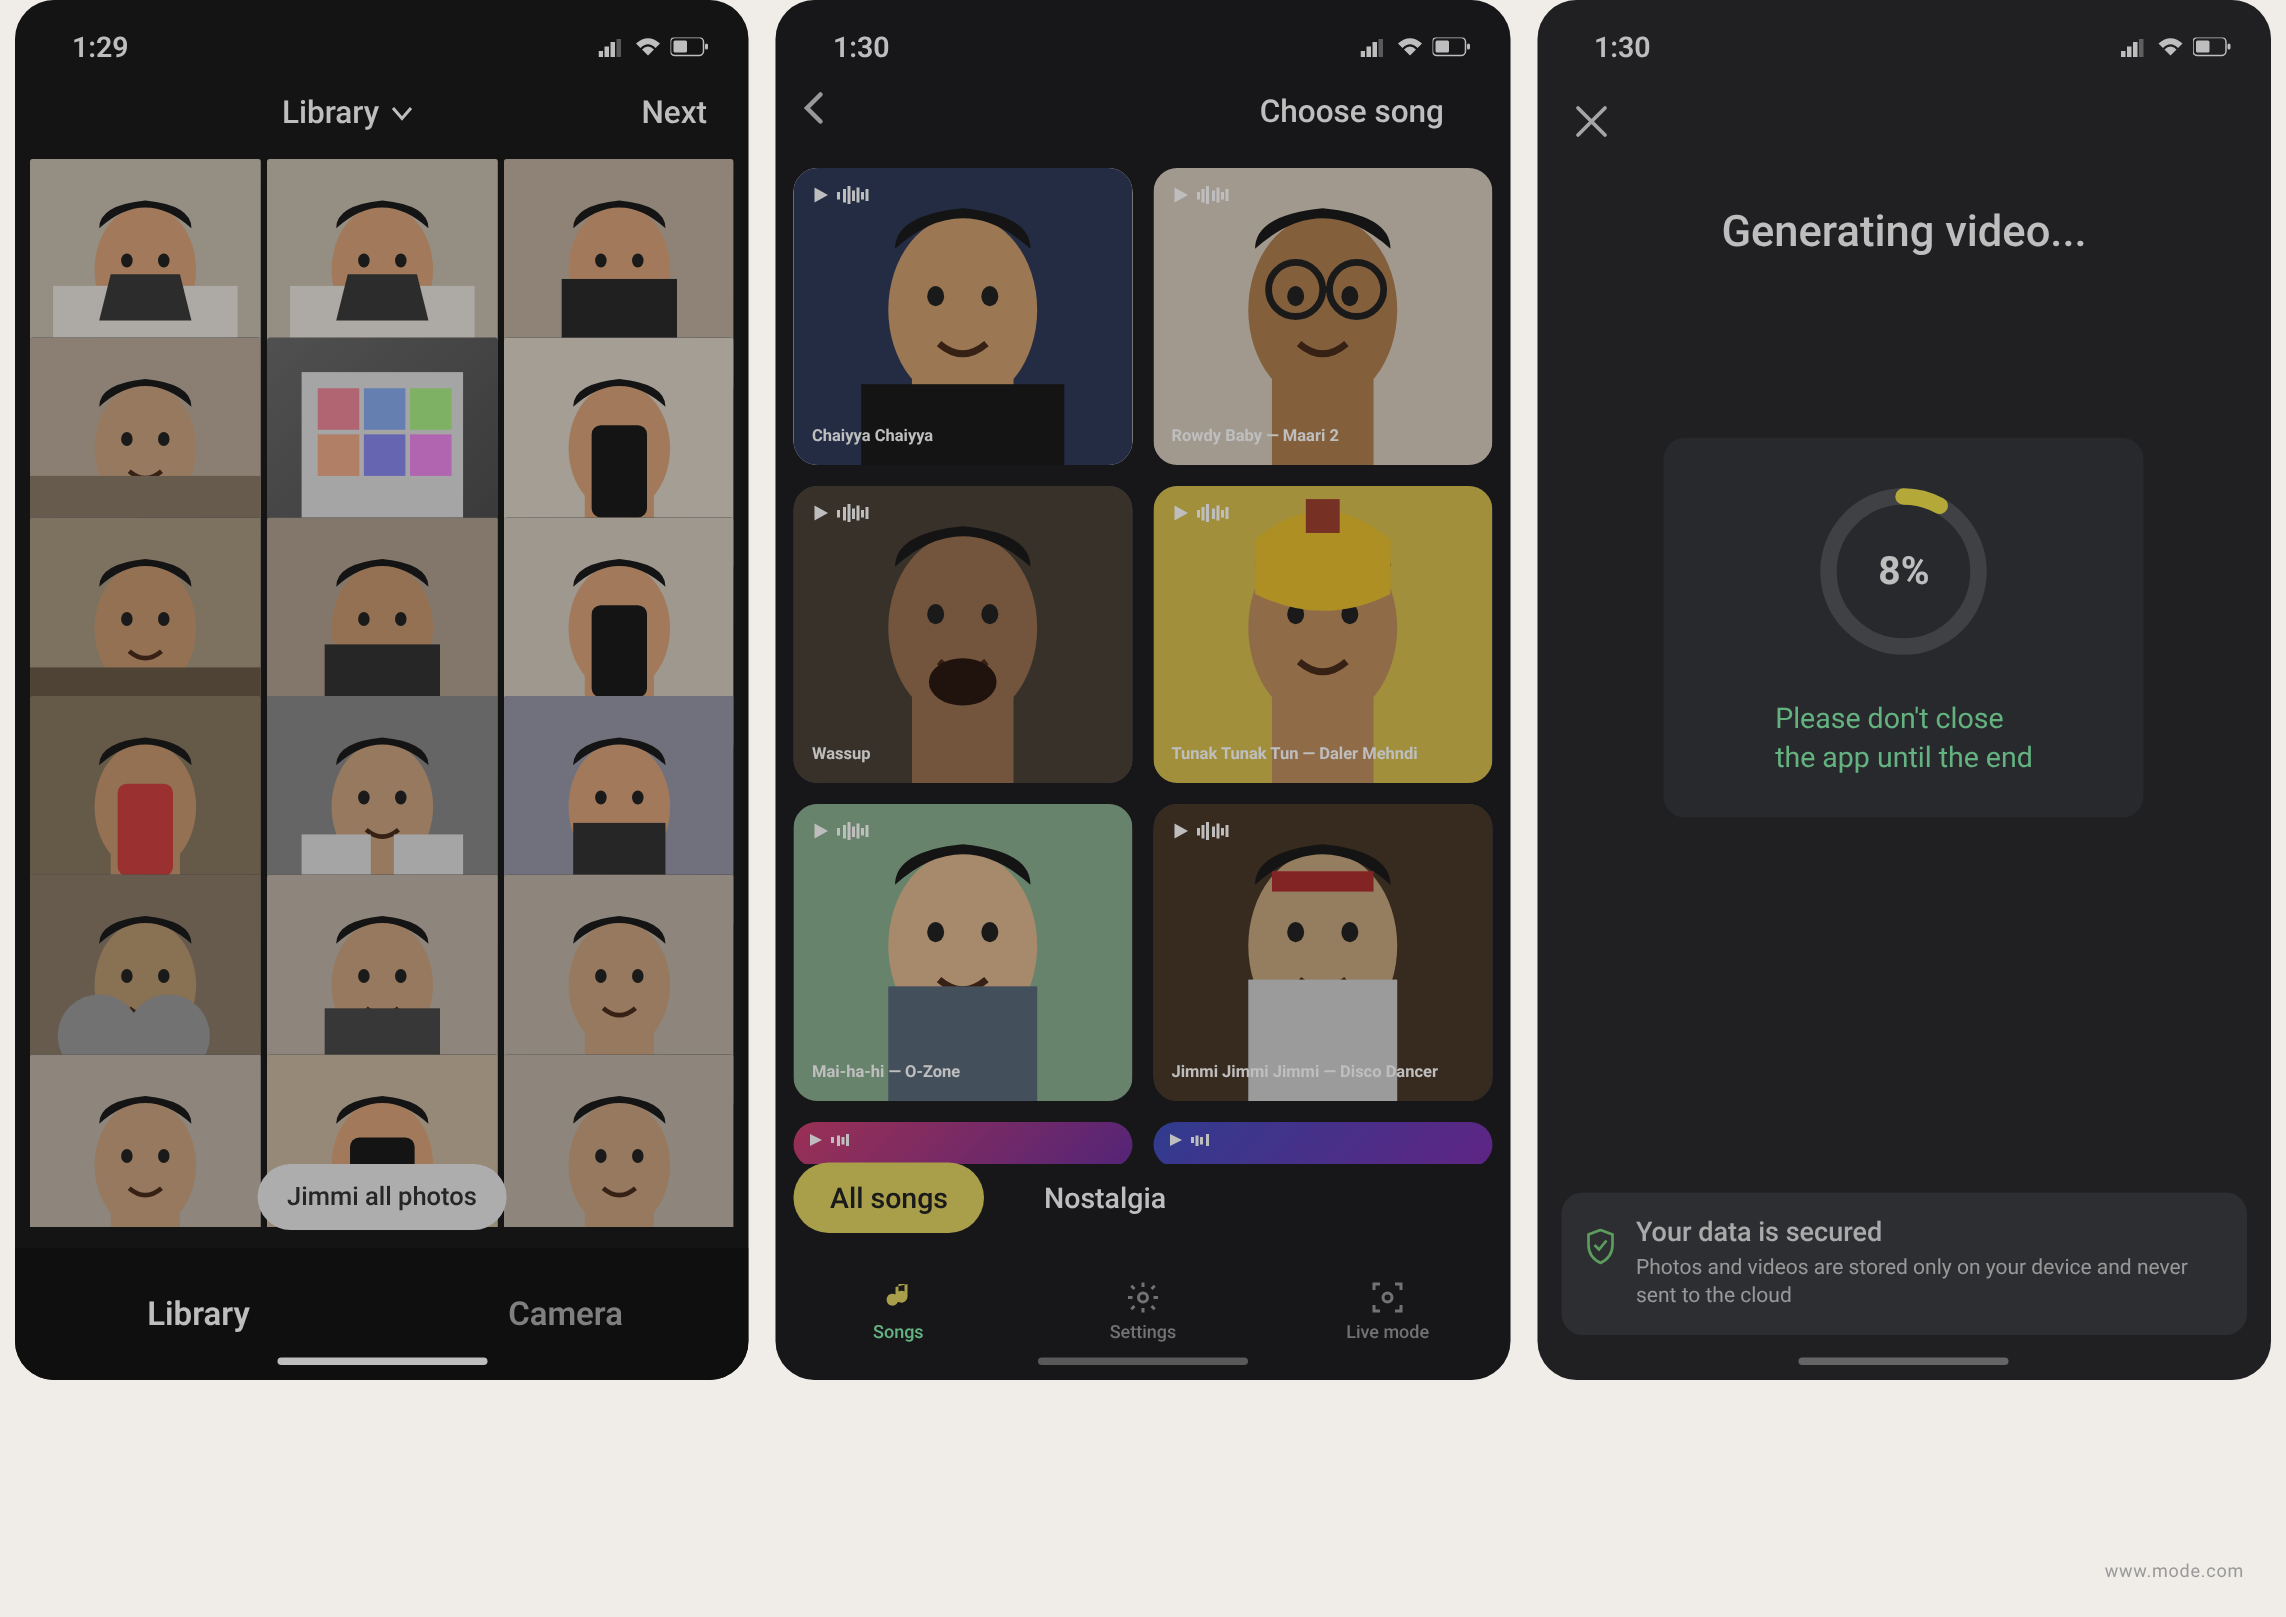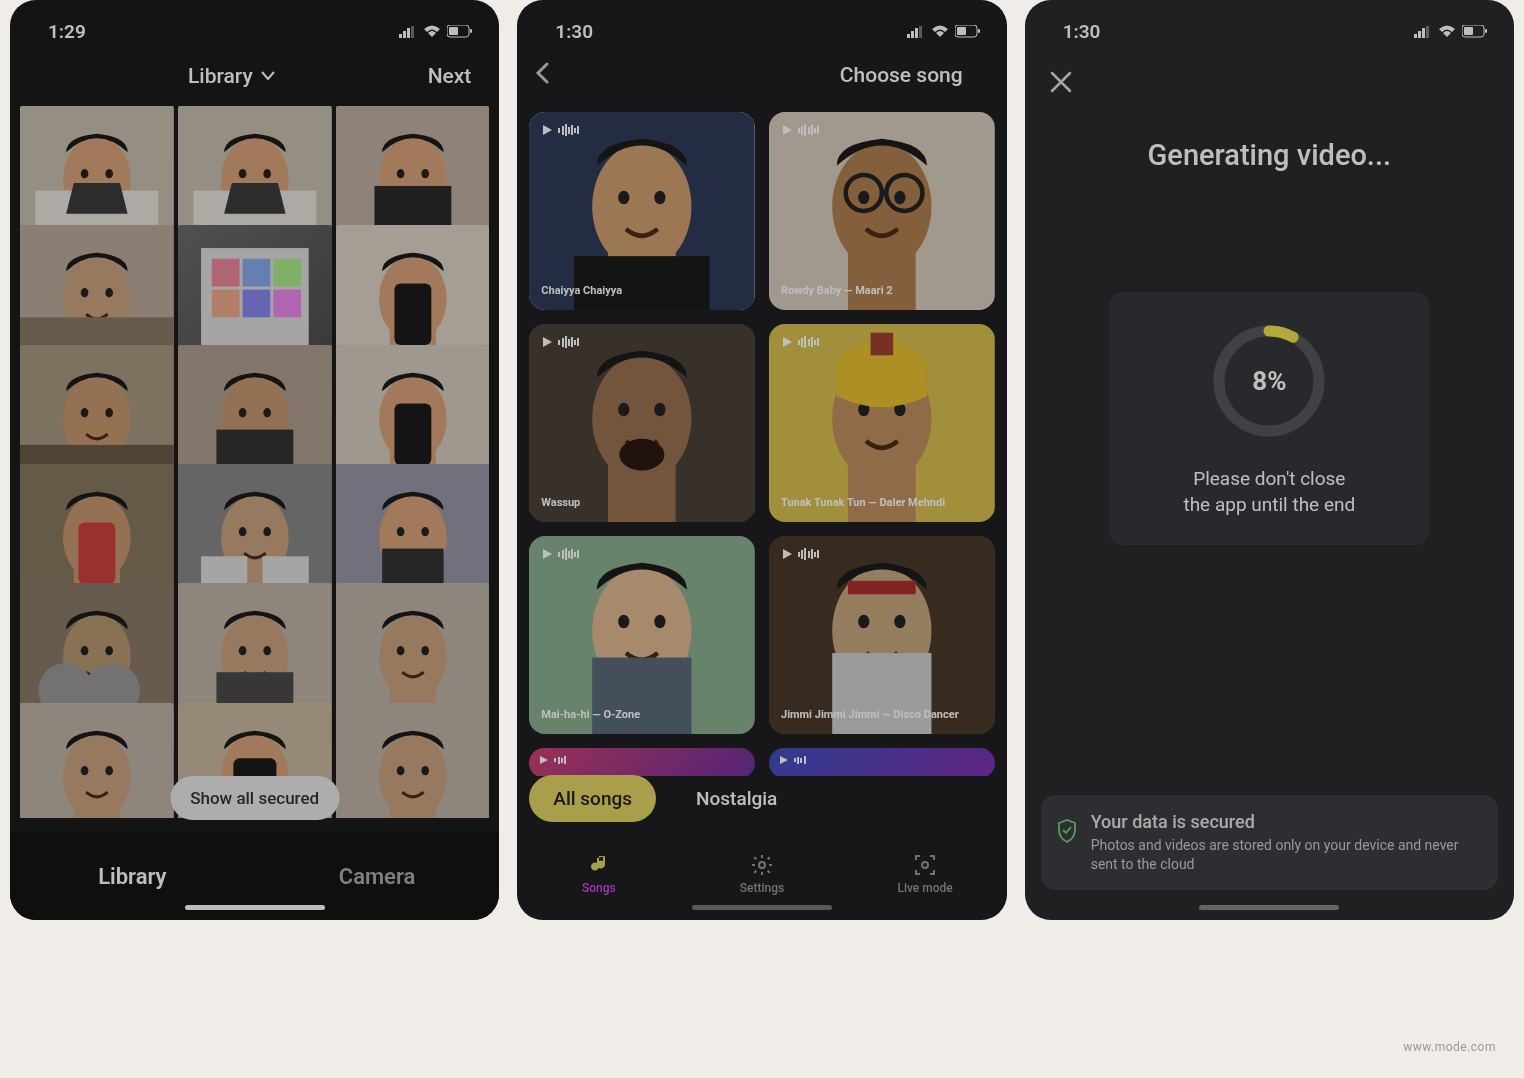--- a/index.html
+++ b/index.html
@@ -150,39 +150,39 @@
   .chip.active { background:#e3d564; color:#222; }
   .s2-bottom {
     position:absolute; bottom:0; left:0; right:0;
     height:92px;
     display:flex;
   }
   .s2-nav {
     flex:1; display:flex; flex-direction:column; align-items:center; justify-content:center; gap:4px;
     color:#999; font-size:12px; font-weight:500;
   }
-  .s2-nav.active { color:#d946ef; }
+  .s2-nav.active { color:#86efac; }
   .s2-nav-ic { width:24px; height:24px; }
 
   
   .s3 { background:#2a2a2e; }
   .s3-close { position:absolute; top:66px; left:24px; color:#ddd; font-size:30px; }
   .s3-title { text-align:center; margin-top:92px; color:#fff; font-size:29px; font-weight:500; }
   .s3-card {
     margin: 120px auto 0 auto;
     width: 320px;
     background:#34363b;
     border-radius:14px;
     padding: 30px 20px 28px 20px;
     display:flex; flex-direction:column; align-items:center;
   }
   .ring-wrap { position:relative; width:118px; height:118px; }
   .ring-wrap svg { transform: rotate(-90deg); }
   .pct-text { position:absolute; inset:0; display:flex; align-items:center; justify-content:center; color:#fff; font-size:26px; font-weight:700; }
-  .s3-msg { margin-top:26px; color:#ffffff; font-size:19px; text-align:center; line-height:1.35; }
+  .s3-msg { margin-top:26px; color:#86efac; font-size:19px; line-height:1.35; }
   .secure-banner {
     position:absolute; bottom:30px; left:16px; right:16px;
     background:#3b3d42; border-radius:14px;
     padding:16px 18px 16px 50px;
     color:#ccc;
   }
   .secure-banner .shield { position:absolute; left:16px; top:24px; color:#7bd17b; font-size:20px;}
   .secure-title { color:#e4e4e4; font-size:18px; font-weight:500; margin-bottom:4px;}
   .secure-body { font-size:14px; line-height:1.35; }
   .watermark {
@@ -417,21 +417,21 @@
     <ellipse cx="50" cy="48" rx="22" ry="28" fill="#caa380"></ellipse>
     <rect x="35" y="62" width="30" height="40" fill="#caa380"></rect>
     <ellipse cx="42" cy="44" rx="2.5" ry="3" fill="#222"></ellipse>
     <ellipse cx="58" cy="44" rx="2.5" ry="3" fill="#222"></ellipse>
     <path d="M43 58 Q50 64 57 58" fill="none" stroke="#4a2a1a" stroke-width="2"></path>
     <path d="M30 30 Q50 12 70 30 Q70 20 50 18 Q30 20 30 30" fill="#1a1a1a"></path>
 
   </svg></div>
       </div>
 
-    <div class="show-all-pill">Show all secured</div>
+    <div class="show-all-pill">Jimmi all photos</div>
 
     <div class="s1-tabs">
       <div class="s1-tab active">Library</div>
       <div class="s1-tab">Camera</div>
       <div class="home-bar"></div>
     </div>
   </div>
 
   <div class="phone s2">
     <div class="phone-dim-overlay"></div>

